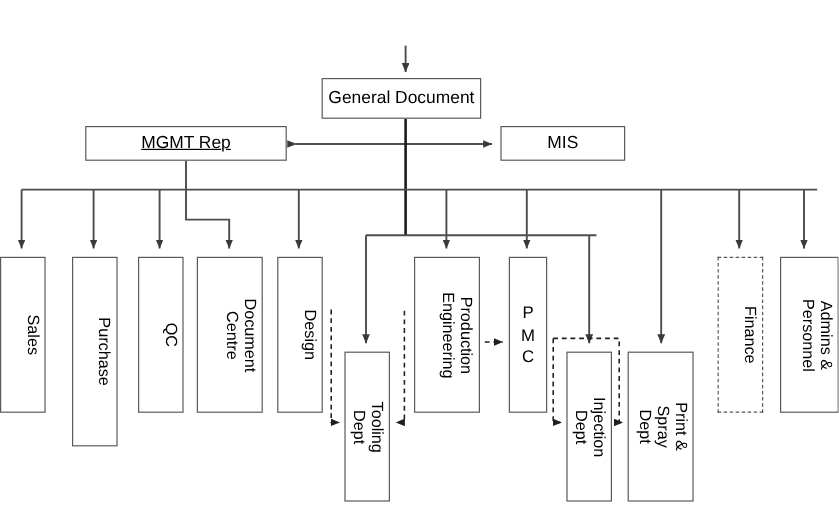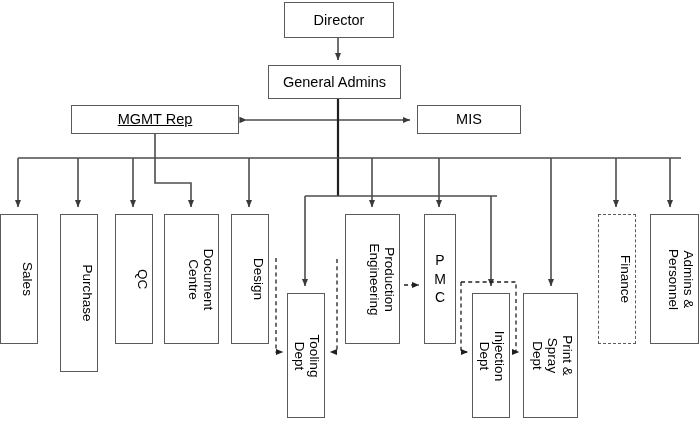--- a/index.html
+++ b/index.html
@@ -111,26 +111,23 @@
       <path d="M337,259 L337,352 L330,352" marker-end="url(#ahd)"></path>
 
       <path d="M404,285 L419,285" marker-end="url(#ahd)"></path>
 
       <path d="M461,282 L461,352 L468,352" marker-end="url(#ahd)"></path>
 
       <path d="M461,282 L516,282 L516,352 L519,352" marker-end="url(#ahd)"></path>
     </g>
   </svg>
 
-  <div class="node horiz" style="left:284px; top:2px; width:110px; height:36px;">
-    <span class="lbl">Director</span>
-  </div>
 
   <div class="node horiz" style="left:268px; top:65px; width:133px; height:34px;">
-    <span class="lbl">General Admins</span>
+    <span class="lbl">General Document</span>
   </div>
 
   <div class="node horiz" style="left:71px; top:105px; width:168px; height:29px;text-decoration:underline;">
     <span class="lbl">MGMT Rep</span>
   </div>
 
   <div class="node horiz" style="left:417px; top:105px; width:104px; height:29px;justify-content:center;">
     <span class="lbl">MIS</span>
   </div>
 

